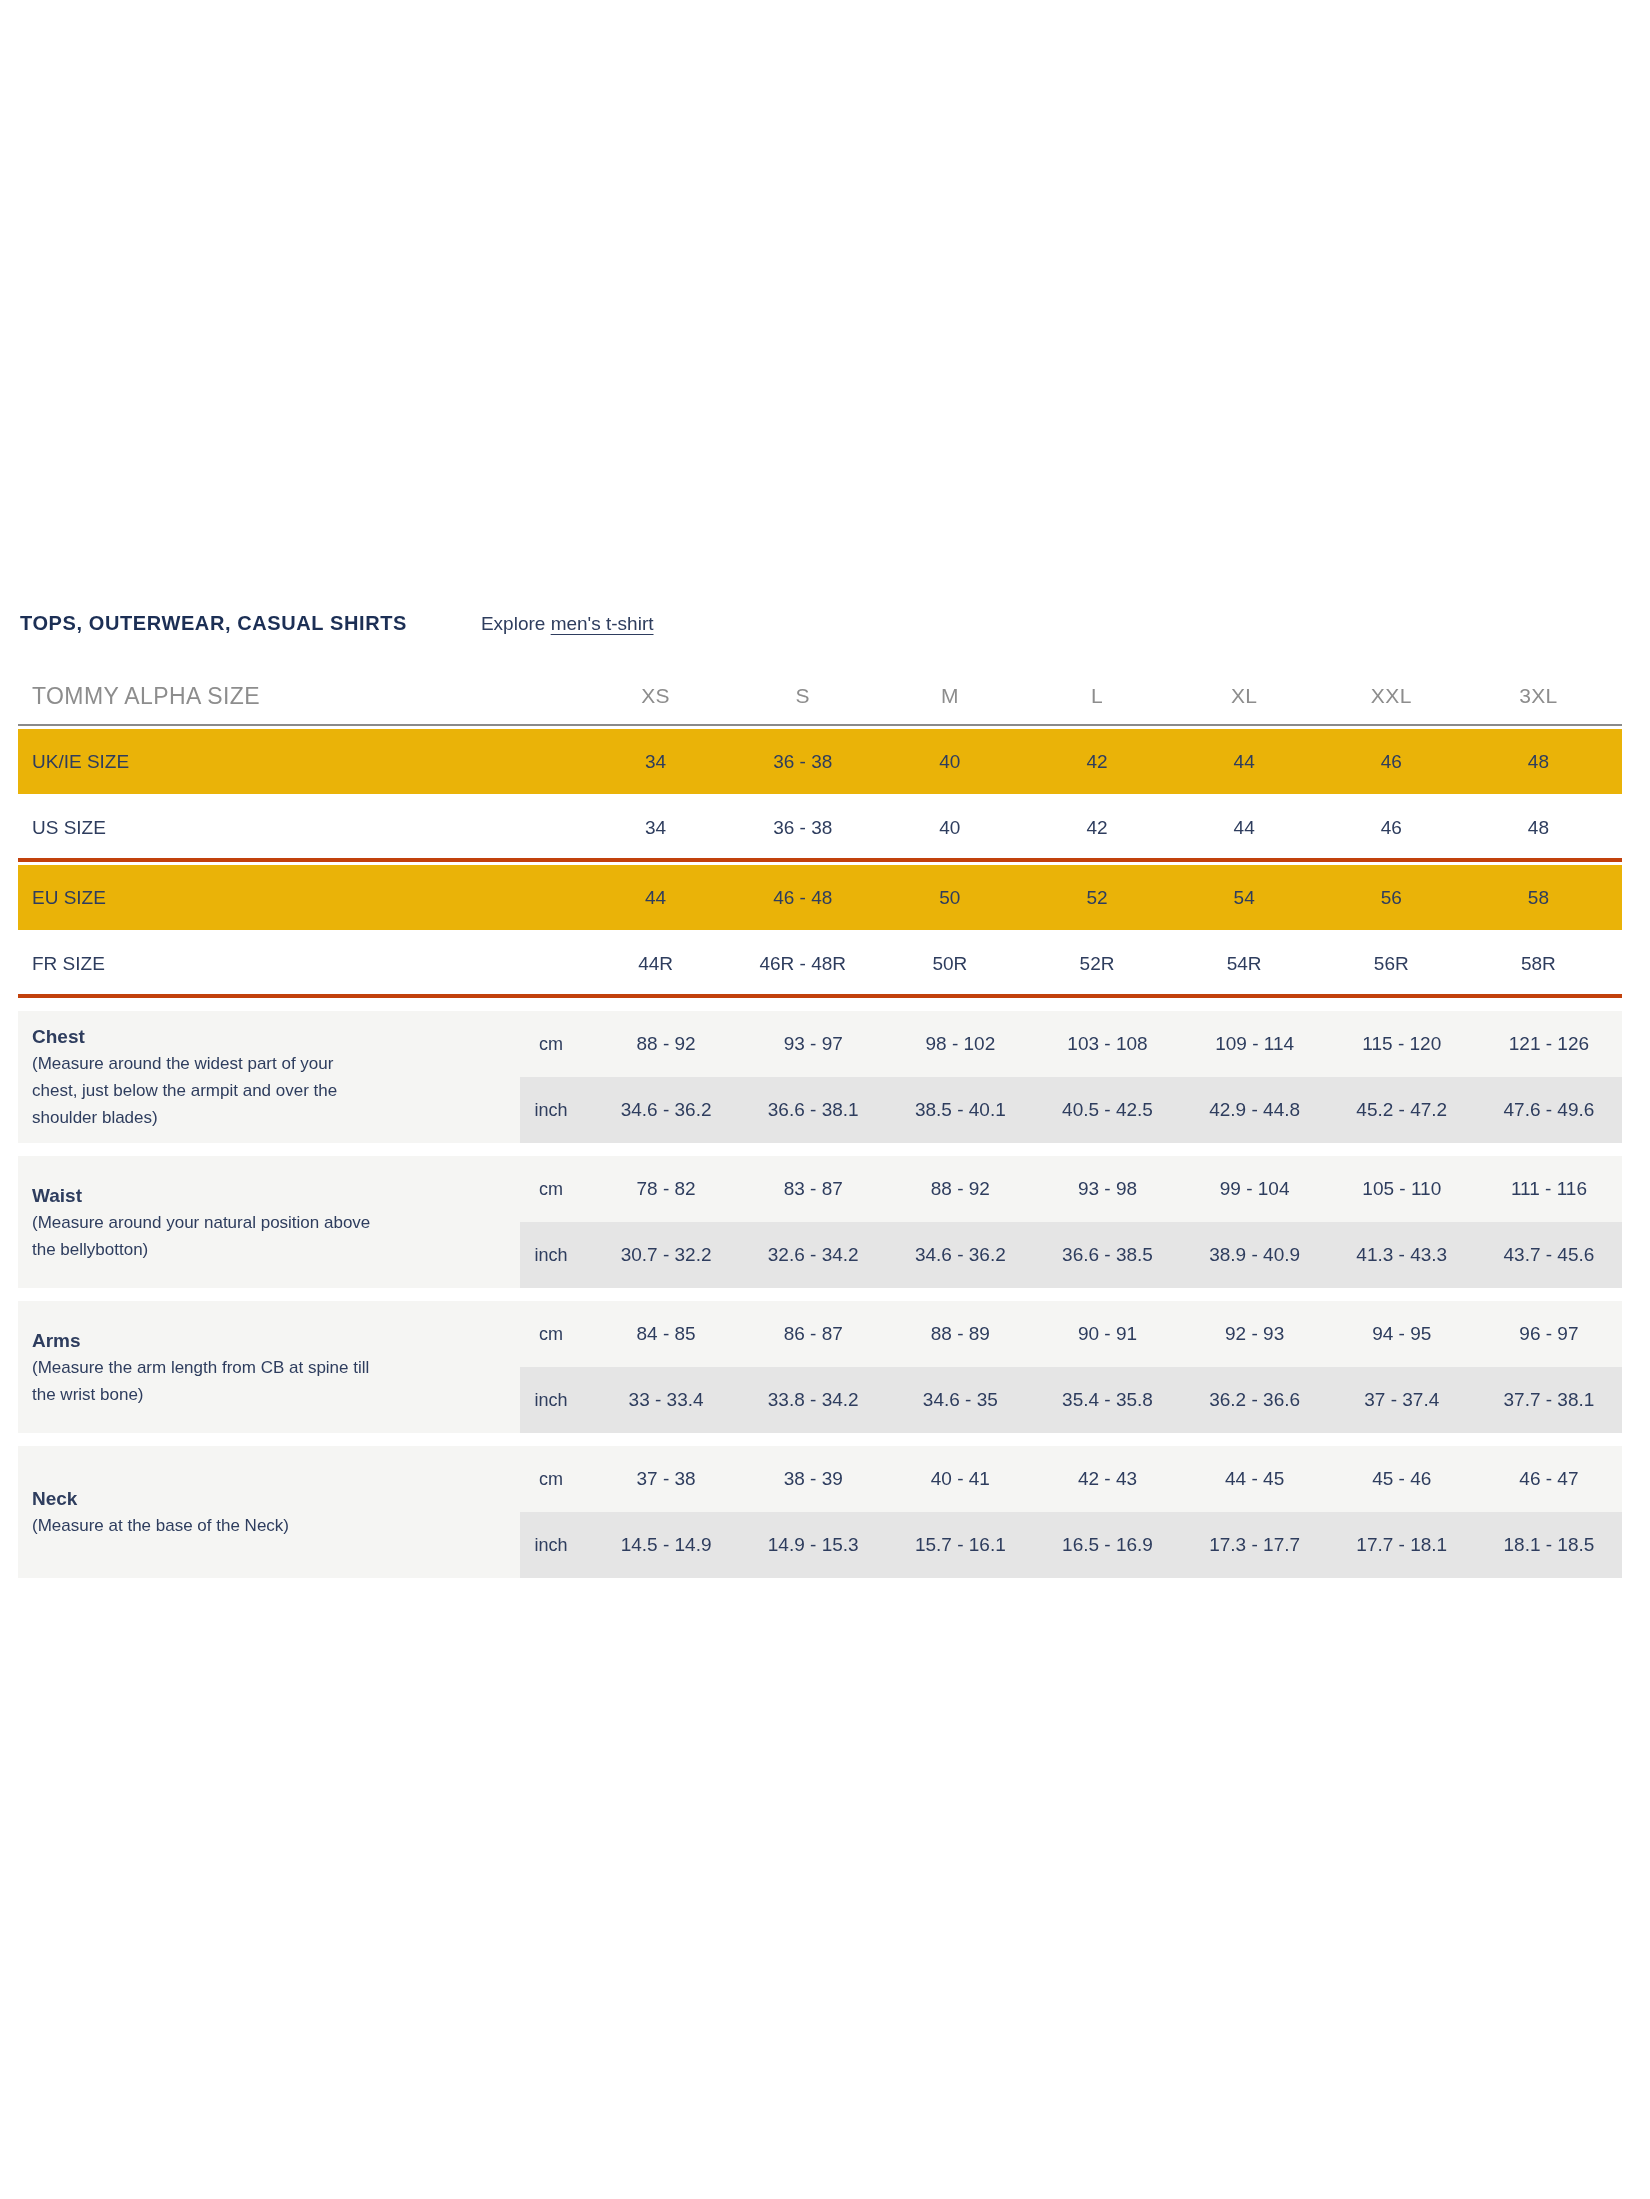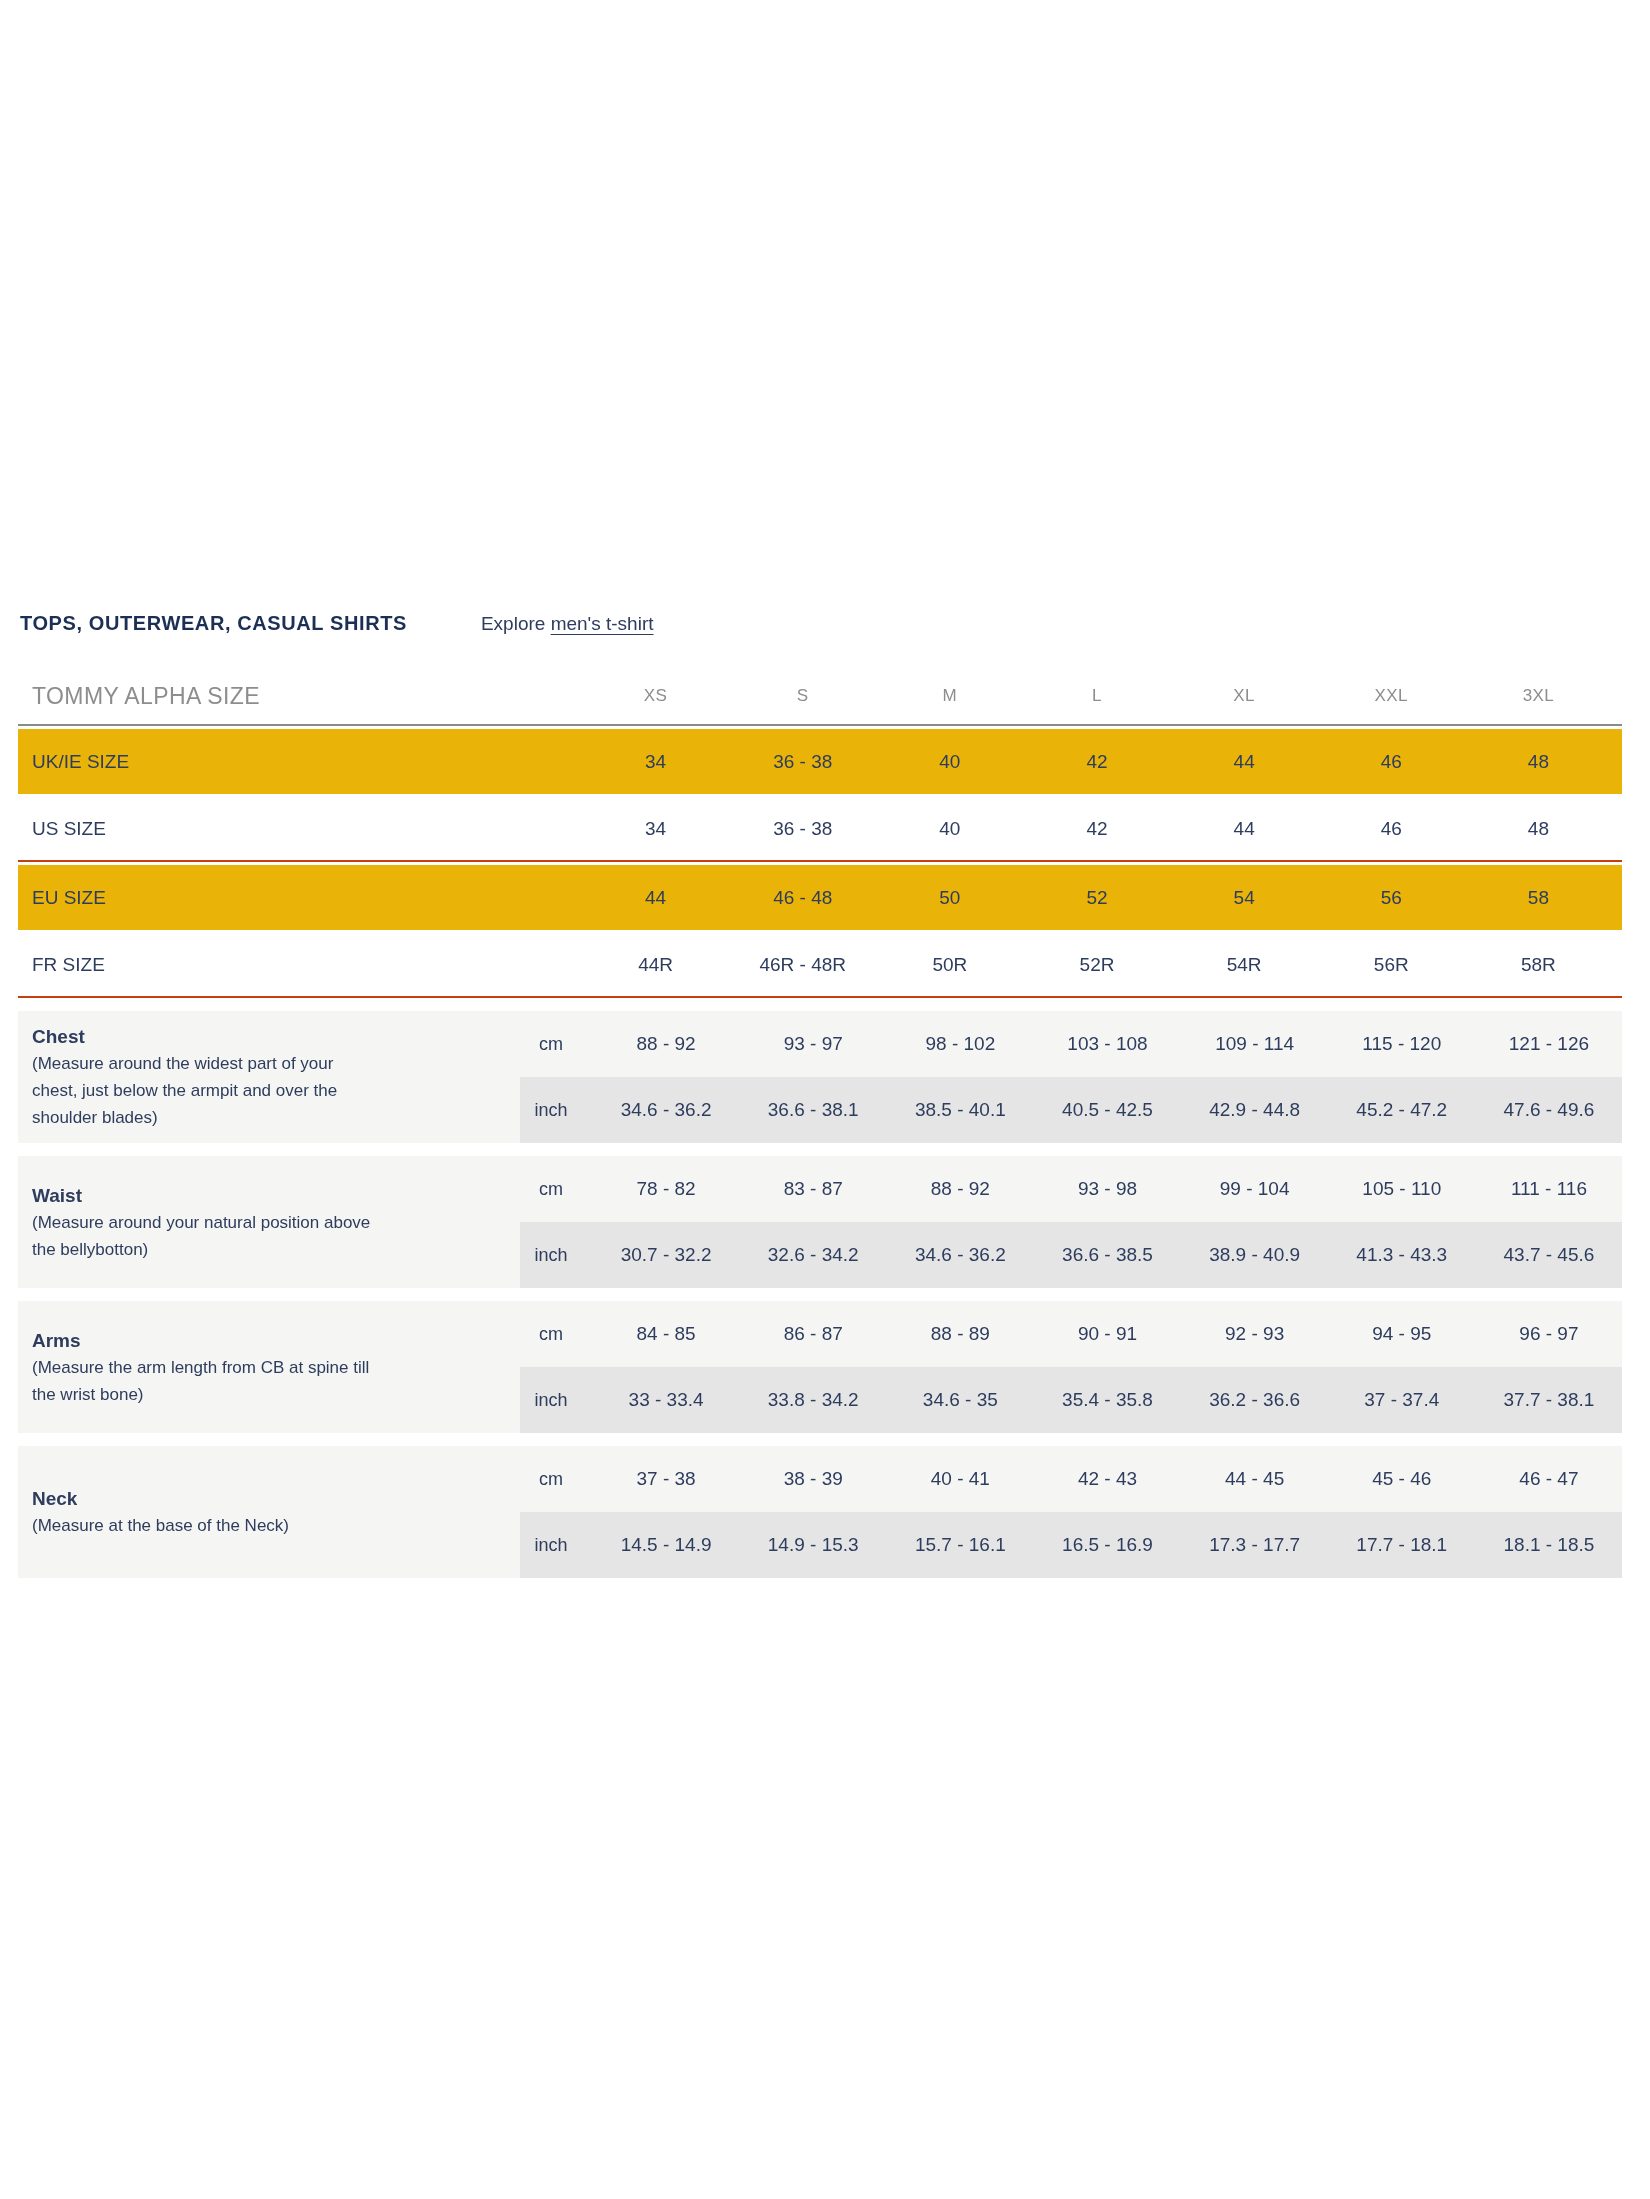--- a/index.html
+++ b/index.html
@@ -27,27 +27,27 @@
     display:grid;
     grid-template-columns:502px 62px repeat(7, 1fr);
     padding-right:10px;
     align-items:center;
   }
   .cell { text-align:center; font-size:19px; color:#2e3d5e; white-space:nowrap; }
   .cell.lbl { text-align:left; padding-left:14px; }
 
   
   .thead { height:58px; border-bottom:2px solid #8a8a8a; align-items:center; }
-  .thead .cell { color:#8d8d8d; font-size:17px; letter-spacing:0.4px; }
+  .thead .cell { color:#8d8d8d; font-size:21px; letter-spacing:0.4px; }
   .thead .cell.lbl { font-size:23px; }
 
   
   .srow { height:65px; margin-top:3px; }
   .srow.band { background:#eab308; }
-  .srow.white { background:#ffffff; border-bottom:2px solid #c2410c; }
+  .srow.white { background:#ffffff; border-bottom:4px solid #c2410c; }
   .srow:first-of-type { margin-top:2px; }
 
   
   .mblock { display:flex; margin-top:13px; }
   .mblock .mlabel {
     width:502px; flex:0 0 502px;
     background:#f5f5f3;
     display:flex; flex-direction:column; justify-content:center;
     padding-left:14px;
   }

